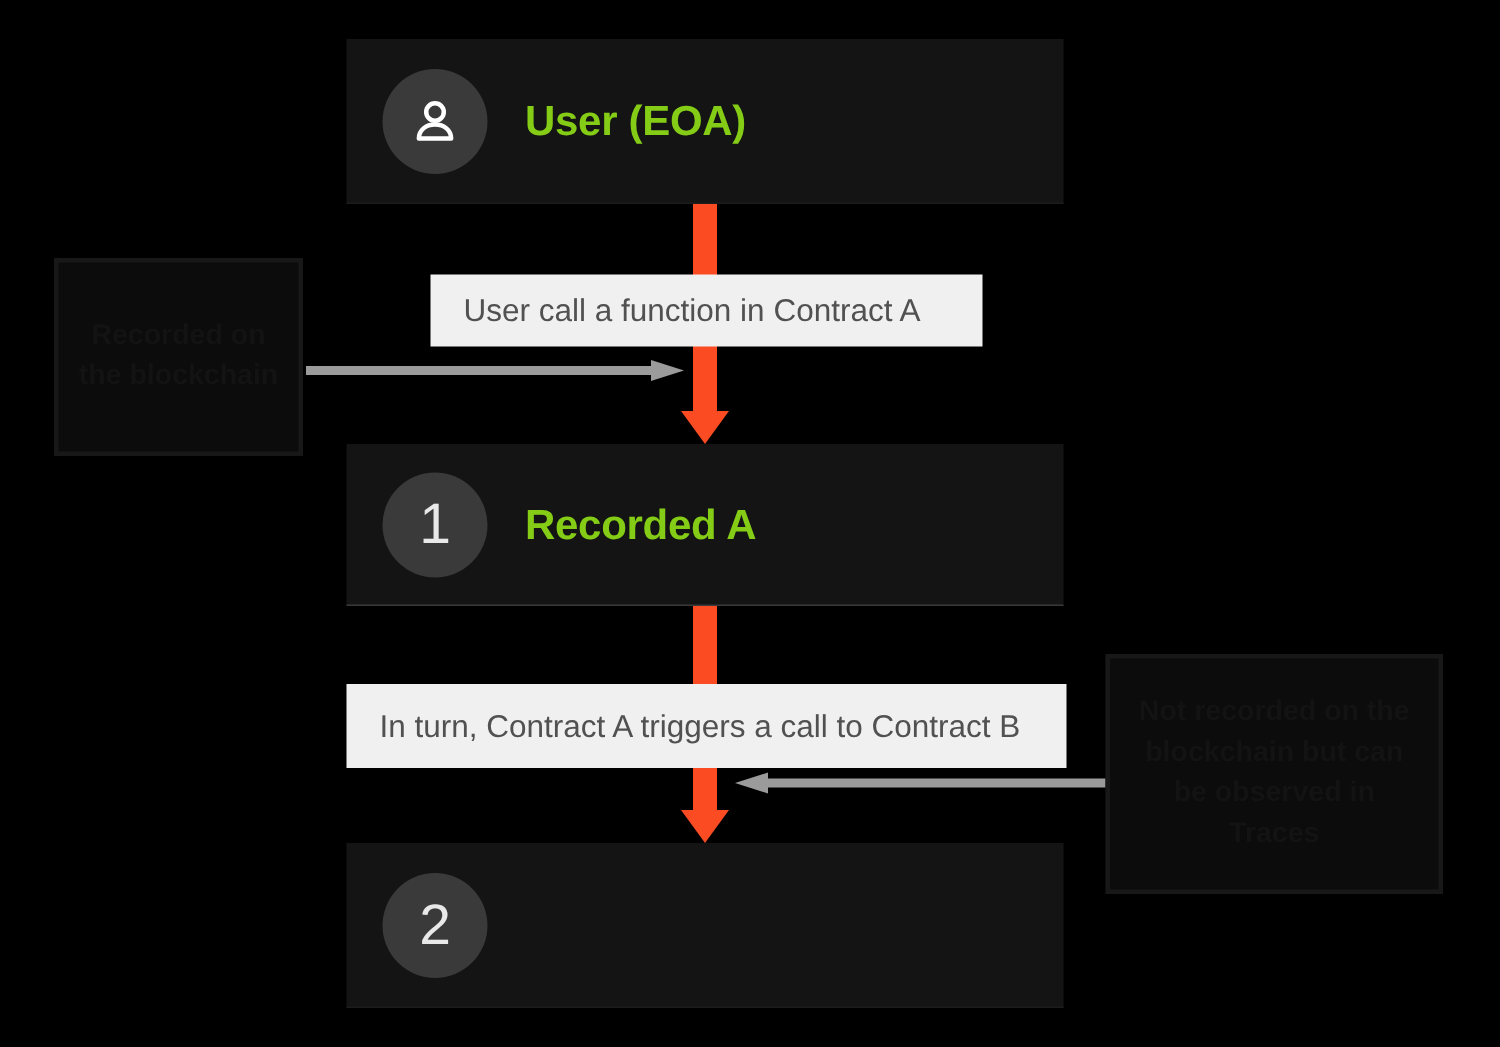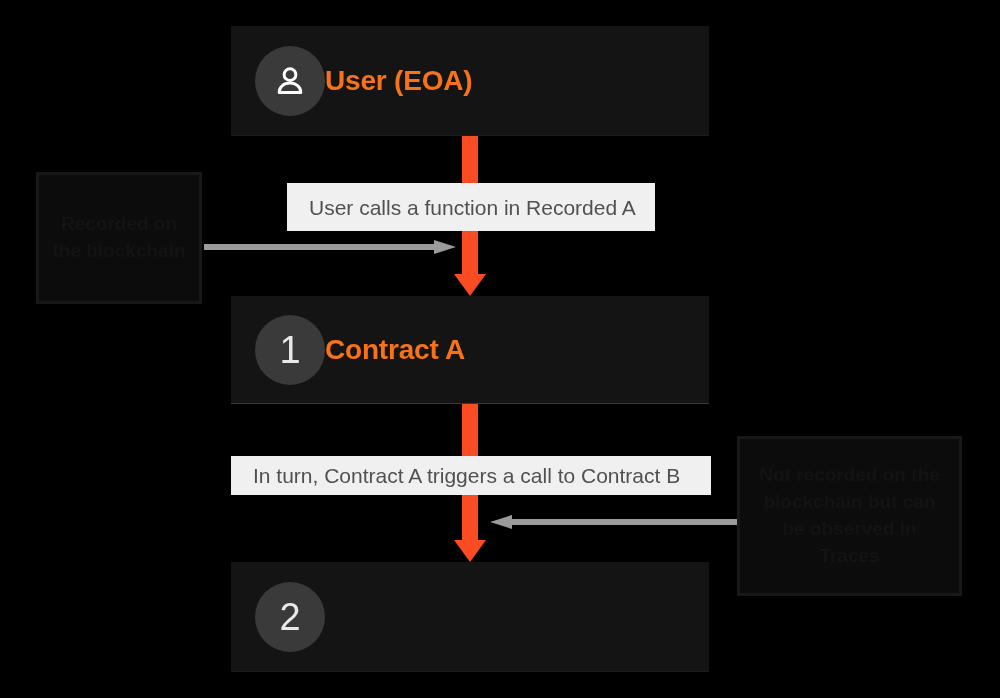--- a/index.html
+++ b/index.html
@@ -46,21 +46,22 @@
     margin-left: 24px;
     display: flex;
     align-items: center;
     justify-content: center;
     color: #e9e9e9;
     font-size: 38px;
     font-weight: 400;
     line-height: 1;
   }
   .node-label {
-    color: #f97316;
+    margin-left: 25px;
+    color: #84cc16;
     font-size: 28px;
     font-weight: 700;
     letter-spacing: -0.2px;
     white-space: nowrap;
   }
 
   .person-icon { width: 38px; height: 38px; display: block; }
 
   
   .arrow-v {
@@ -110,21 +111,21 @@
     left: 287px;
     top: 183px;
     width: 368px;
     height: 48px;
     padding-left: 22px;
   }
   #caption-call-b {
     left: 231px;
     top: 456px;
     width: 480px;
-    height: 39px;
+    height: 56px;
     padding-left: 22px;
   }
 
   
   .callout {
     position: absolute;
     background: #0c0c0c;
     border: 3px solid #181818;
     color: #131313;
     font-size: 19px;
@@ -205,28 +206,28 @@
       <svg class="person-icon" viewBox="0 0 24 24" fill="none" stroke="#ffffff" stroke-width="1.9" stroke-linecap="round" stroke-linejoin="round">
         <circle cx="12" cy="8" r="3.7"></circle>
         <path d="M5.2 19.2c0-3.6 3.0-5.9 6.8-5.9s6.8 2.3 6.8 5.9z"></path>
       </svg>
     </div>
     <div class="node-label">User (EOA)</div>
   </div>
 
   <div class="node-card" id="card-contract-a">
     <div class="node-badge">1</div>
-    <div class="node-label">Contract A</div>
+    <div class="node-label">Recorded A</div>
   </div>
 
   <div class="node-card no-rule" id="card-contract-b">
     <div class="node-badge">2</div>
   </div>
 
-  <div class="caption-chip" id="caption-call-a">User calls a function in Recorded A</div>
+  <div class="caption-chip" id="caption-call-a">User call a function in Contract A</div>
 
   <div class="caption-chip" id="caption-call-b">In turn, Contract A triggers a call to Contract B</div>
 
   <div class="callout" id="callout-recorded">Recorded on the blockchain</div>
 
   <div class="callout" id="callout-not-recorded">Not recorded on the blockchain but can be observed in Traces</div>
 
 </div>
 
 </body></html>

